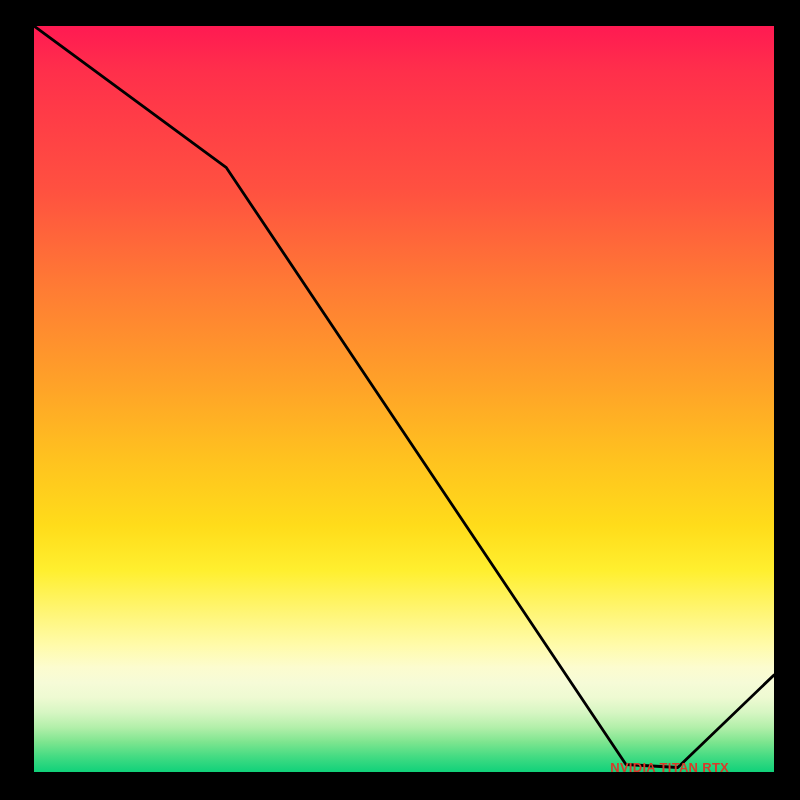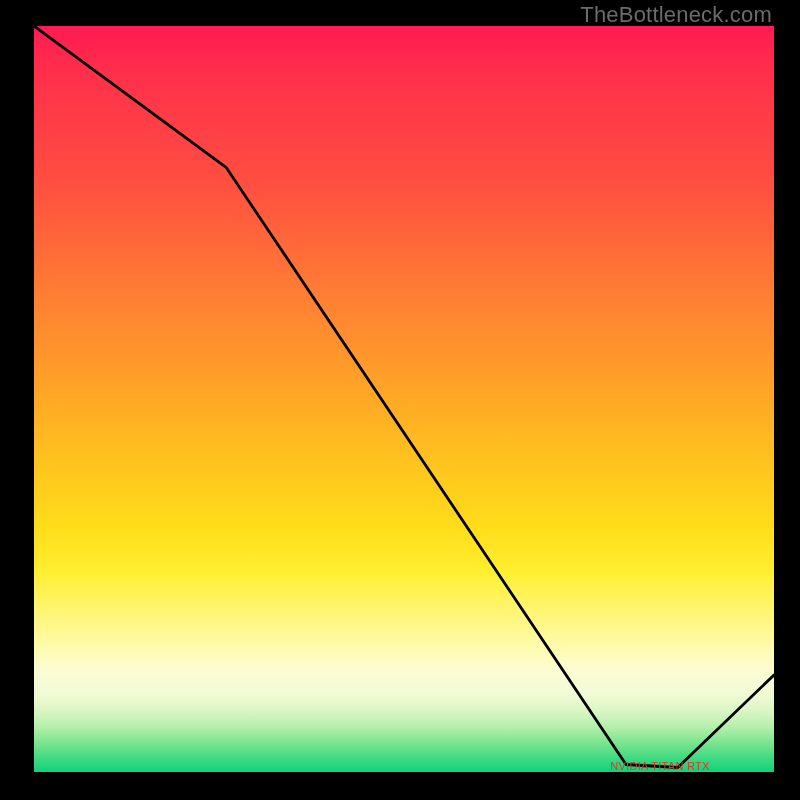--- a/index.html
+++ b/index.html
@@ -62,31 +62,30 @@
   }
   .line-svg {
     position: absolute;
     inset: 0;
     width: 100%;
     height: 100%;
   }
   .annotation {
     position: absolute;
     color: #d93a2a;
-    font-size: 11px;
-    font-weight: 400;
+    font-size: 13px;
+    font-weight: 700;
     letter-spacing: 0.3px;
     white-space: nowrap;
   }
 </style>
 </head>
 <body>
 
 <div class="container">
-  <div class="watermark">TheBottleneck.com</div>
 
   <div class="plot-area">
     <div class="gradient"></div>
 
     <svg class="line-svg" viewBox="0 0 740 746" preserveAspectRatio="none">
       <path id="curve-path" fill="none" stroke="#000" stroke-width="2.8" stroke-linejoin="round" stroke-linecap="round" d="M0.0 0.0 L192.4 141.7 L592.0 738.5 L643.8 741.5 L740.0 649.0"></path>
     </svg>
 
     <div id="anno-0" class="annotation" style="left: 576.2px; top: 734.032px;">NVIDIA TITAN RTX</div>
   </div>

